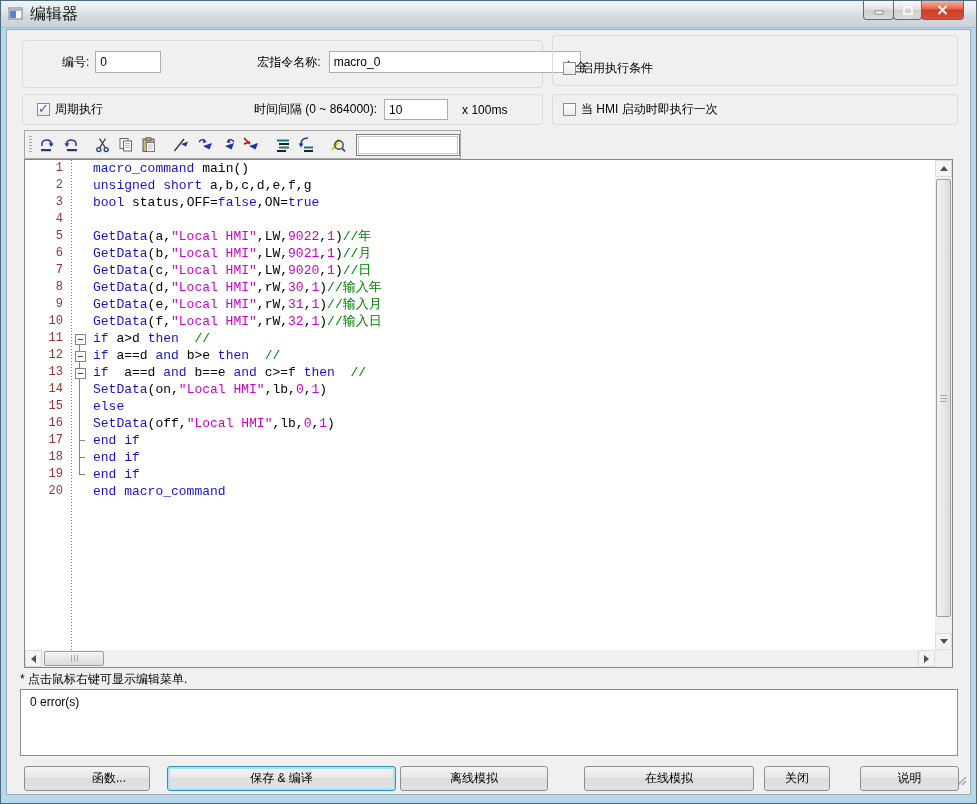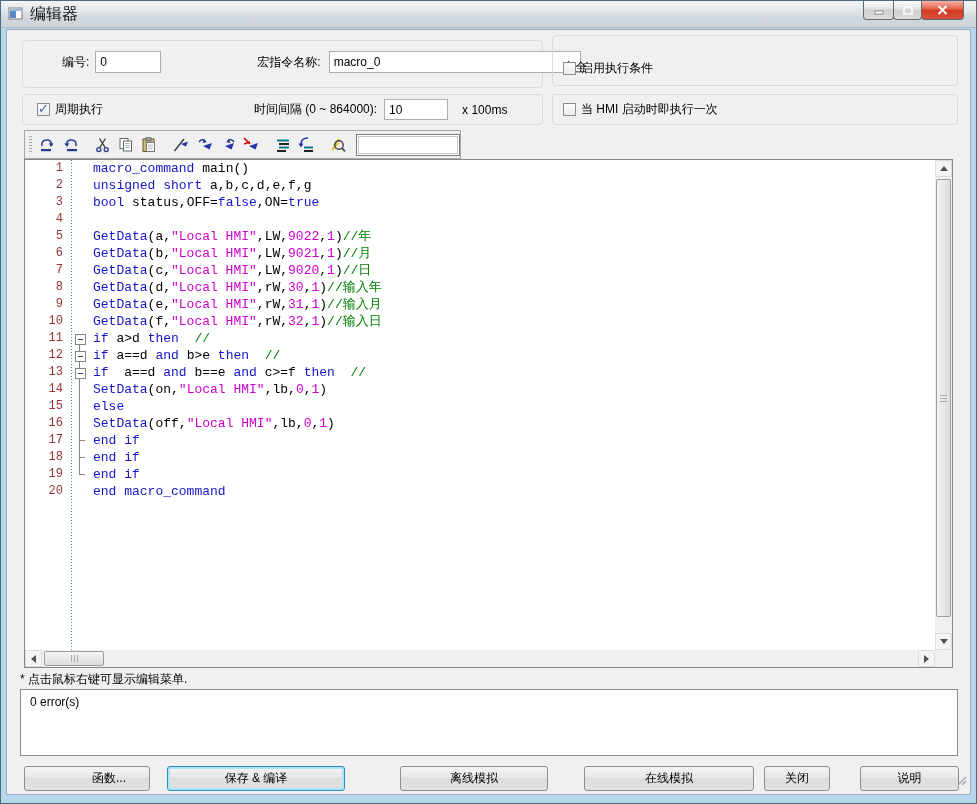--- a/index.html
+++ b/index.html
@@ -327,21 +327,21 @@
         </div>
         <div class="corner"></div>
       </div>
 
       <div class="hint">* 点击鼠标右键可显示编辑菜单.</div>
       <div class="msgbox">
         <span>0 error(s)</span>
       </div>
 
       <div class="btn" style="left:17px;width:126px;padding-left:44px;">函数...</div>
-      <div class="btn default" style="left:160px;width:178px;">保存 &amp; 编译</div>
+      <div class="btn default" style="left:160px;width:229px;">保存 &amp; 编译</div>
       <div class="btn" style="left:393px;width:148px;">离线模拟</div>
       <div class="btn" style="left:577px;width:170px;">在线模拟</div>
       <div class="btn" style="left:757px;width:66px;">关闭</div>
       <div class="btn" style="left:853px;width:99px;">说明</div>
 
       <svg class="resize-grip" viewBox="0 0 14 14">
         <path d="M13 5 L5 13 M13 9 L9 13 M13 13 L13 13" stroke="#9aa4ac" stroke-width="1.4"></path>
       </svg>
     </div>
   </div>

